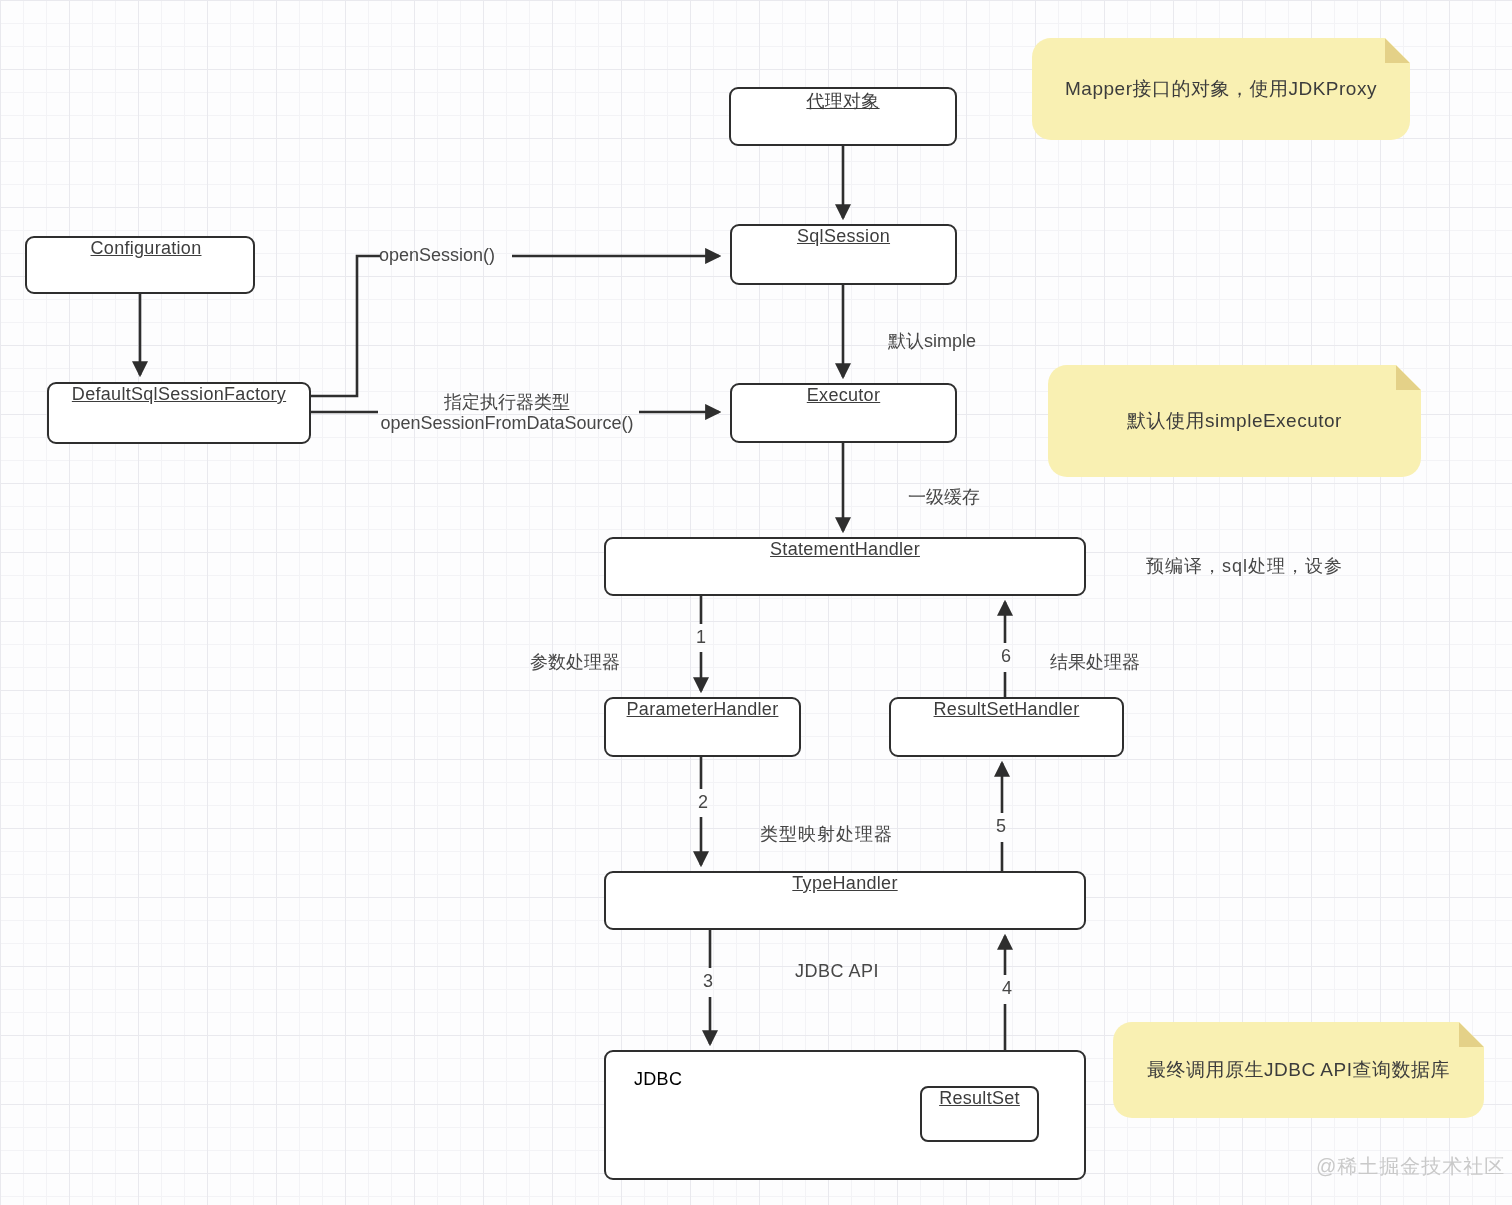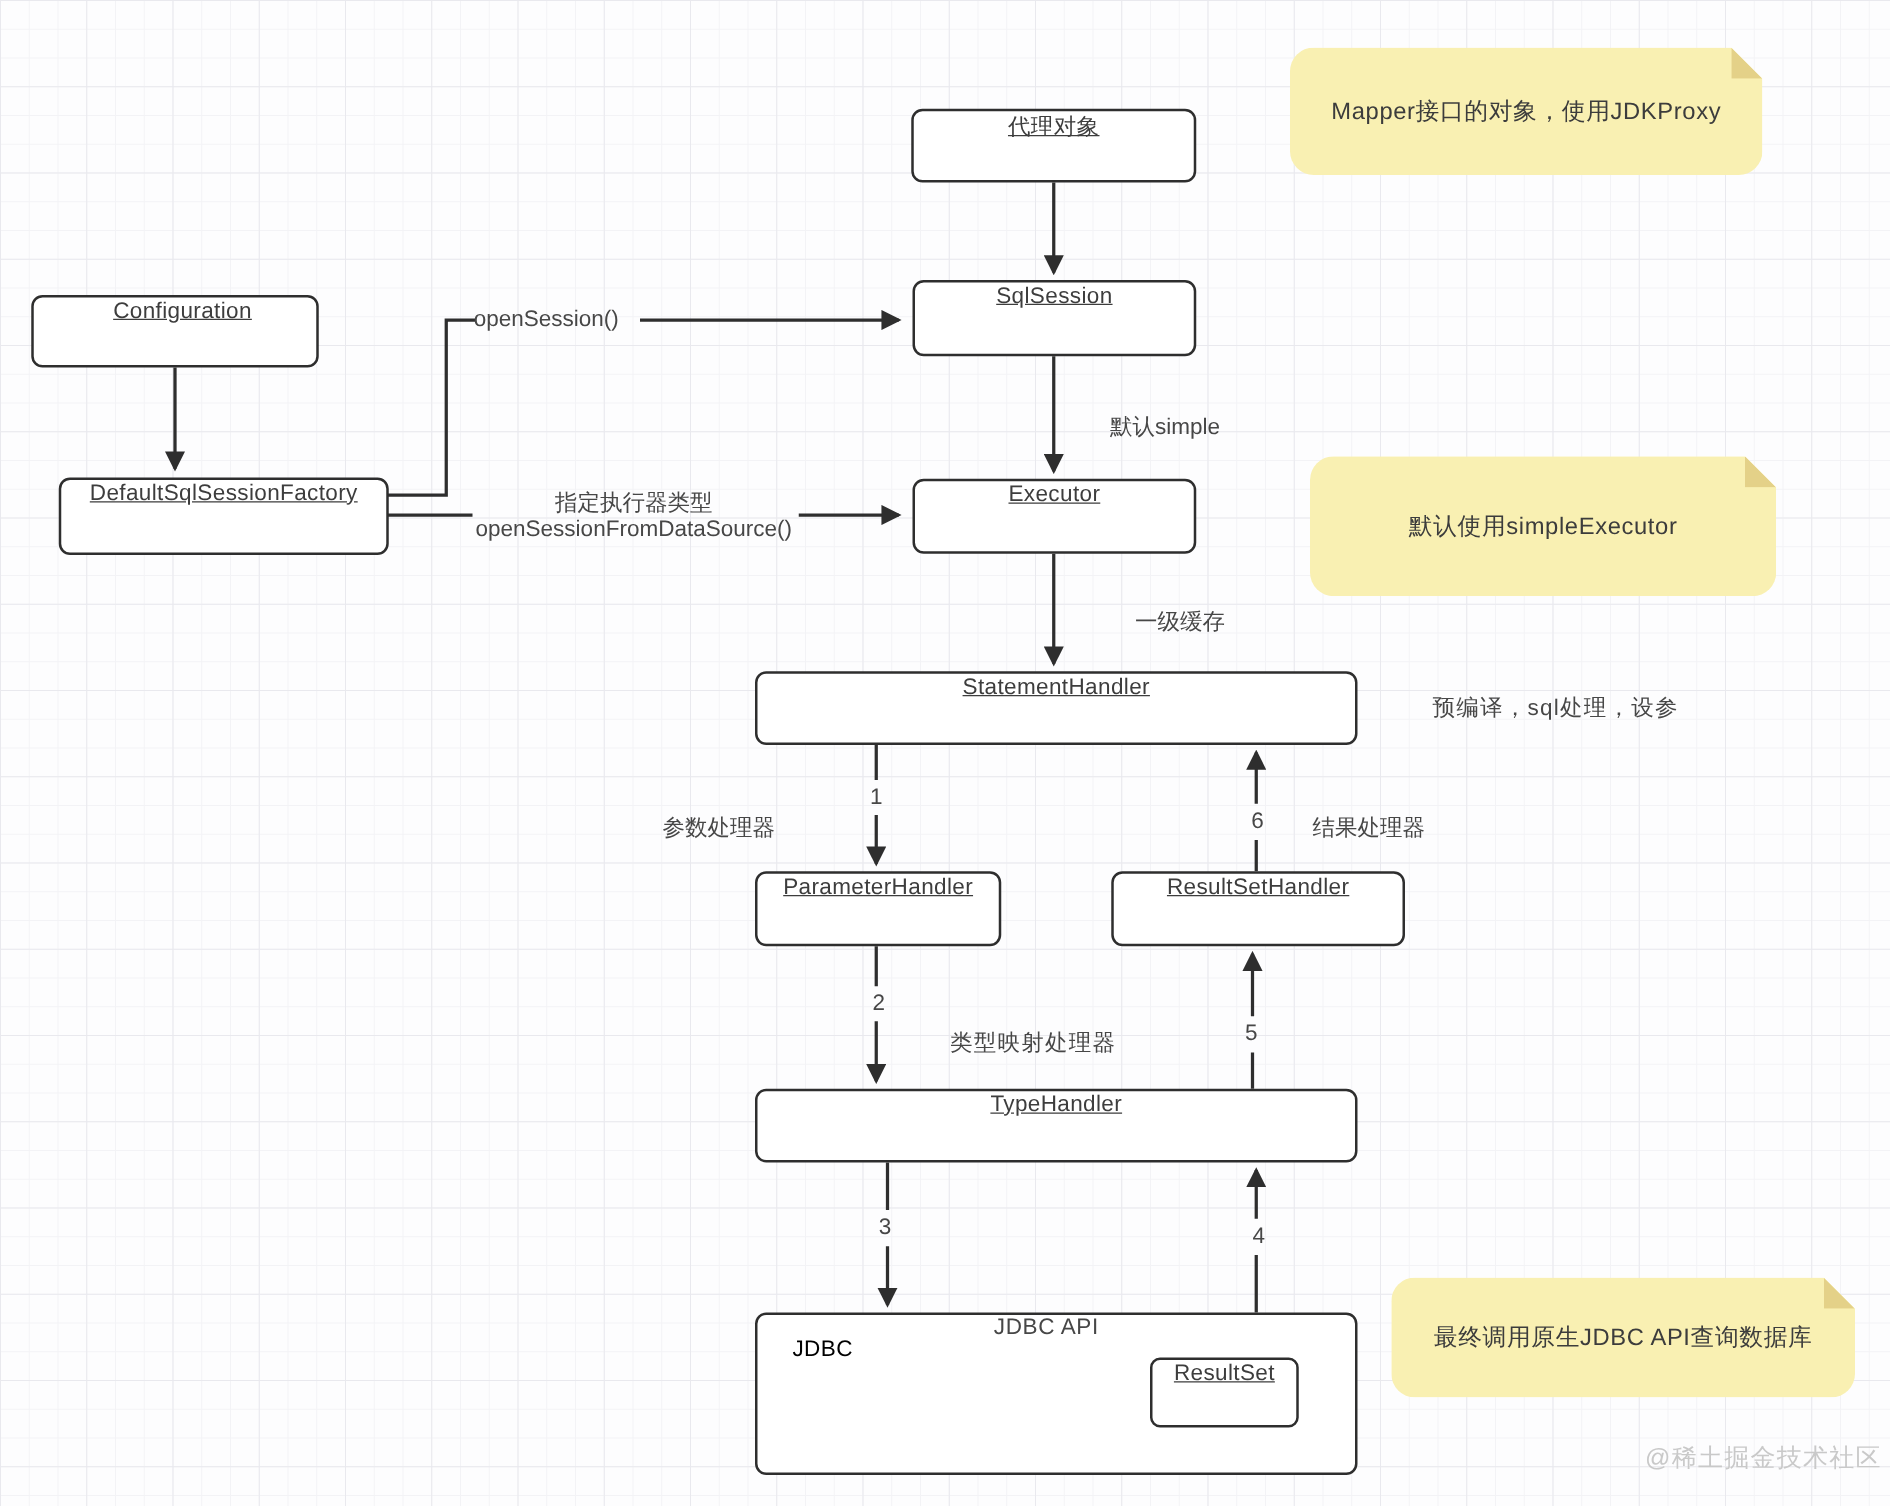--- a/index.html
+++ b/index.html
@@ -50,21 +50,21 @@
   .elabel{position:absolute;color:#474747;font-size:18px;white-space:nowrap;line-height:21px;}
   .center{transform:translateX(-50%);text-align:center;}
   #lb-opensession{left:379px;top:245px;}
   #lb-exectype{left:507px;top:392px;}
   #lb-defaultsimple{left:888px;top:331px;}
   #lb-cache{left:908px;top:487px;}
   #lb-precompile{left:1146px;top:556px;letter-spacing:1px;}
   #lb-paramproc{left:530px;top:652px;}
   #lb-resultproc{left:1050px;top:652px;}
   #lb-typemap{left:760px;top:824px;letter-spacing:1px;}
-  #lb-jdbcapi{left:795px;top:1051px;letter-spacing:.5px;}
+  #lb-jdbcapi{left:795px;top:961px;letter-spacing:.5px;}
   #lb-s1{left:701px;top:627px;}
   #lb-s2{left:703px;top:792px;}
   #lb-s3{left:708px;top:971px;}
   #lb-s4{left:1007px;top:978px;}
   #lb-s5{left:1001px;top:816px;}
   #lb-s6{left:1006px;top:646px;}
   #watermark{position:absolute;left:1316px;top:1153px;font-size:20px;color:#c9c9c9;letter-spacing:1px;}
 </style>
 </head>
 <body>

